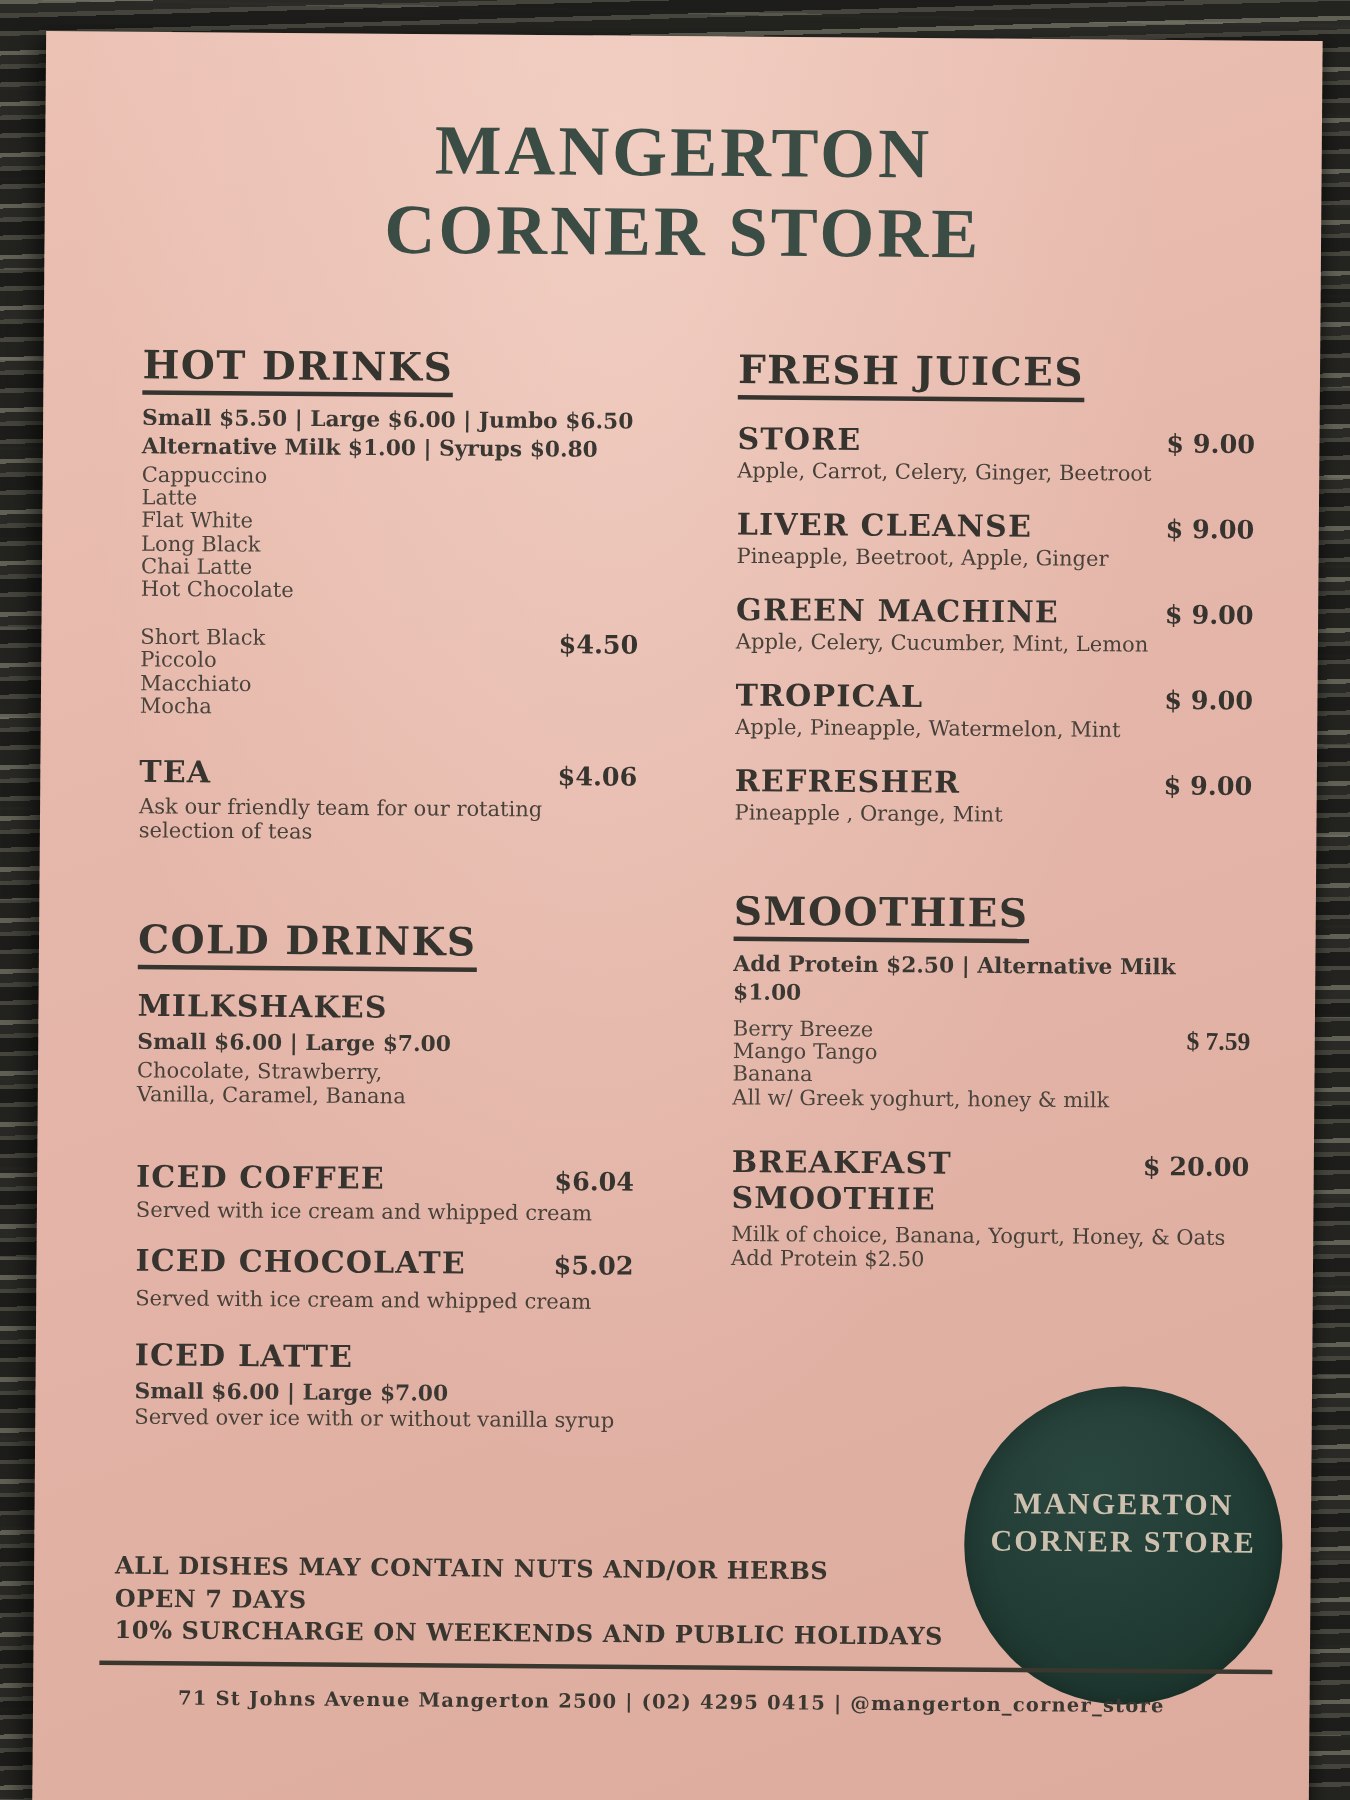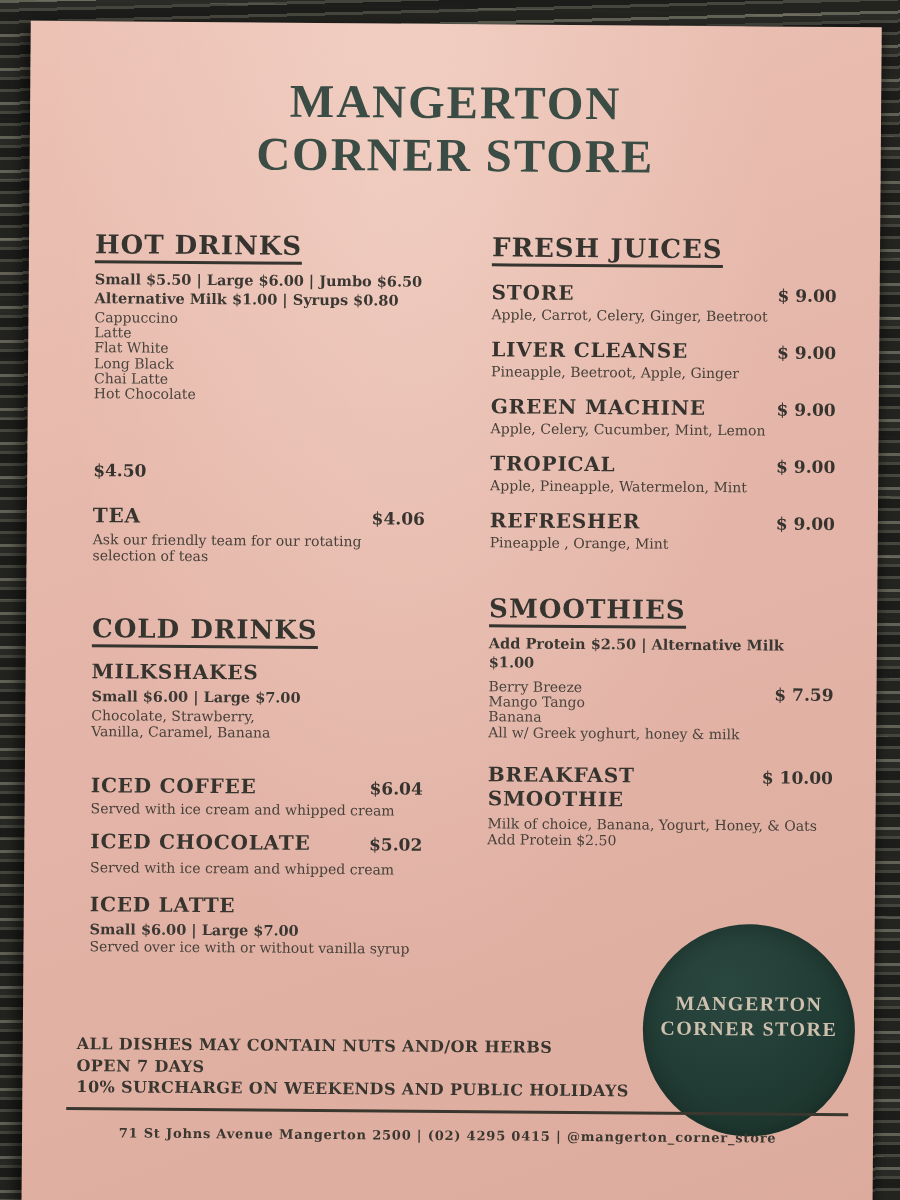--- a/index.html
+++ b/index.html
@@ -84,21 +84,27 @@
     <div class="bline">Small $5.50 | Large $6.00 |  Jumbo  $6.50</div>
     <div class="bline" style="margin-bottom:3px;">Alternative Milk $1.00  |  Syrups $0.80</div>
     <div class="plain">Cappuccino</div>
     <div class="plain">Latte</div>
     <div class="plain">Flat White</div>
     <div class="plain">Long Black</div>
     <div class="plain">Chai Latte</div>
     <div class="plain">Hot Chocolate</div>
     <div class="gap17"></div>
     <div class="irow">
-      <div class="iprice" style="align-self:flex-start;margin-top:42px;">$4.50</div>
+      <div>
+        <div class="plain">Short Black</div>
+        <div class="plain">Piccolo</div>
+        <div class="plain">Macchiato</div>
+        <div class="plain">Mocha</div>
+      </div>
+      <div class="iprice" style="align-self:flex-start;">$4.50</div>
     </div>
     <div class="gap23"></div>
     <div class="irow">
       <span class="iname">TEA</span>
       <span class="iprice">$4.06</span>
     </div>
     <div class="desc" style="margin-top:4px;">Ask our friendly team for our rotating selection of teas</div>
 
     <div class="gap50"></div>
     <div class="mb12"><span class="h2">COLD DRINKS</span></div>
@@ -166,26 +172,26 @@
     <div class="gap28"></div>
     <div class="mb6"><span class="h2">SMOOTHIES</span></div>
     <div class="bline" style="margin-bottom:8px;">Add Protein $2.50  | Alternative Milk $1.00</div>
     <div class="irow">
       <div>
         <div class="plain">Berry Breeze</div>
         <div class="plain">Mango Tango</div>
         <div class="plain">Banana</div>
         <div class="plain">All w/ Greek yoghurt, honey &amp; milk</div>
       </div>
-      <div class="iprice" style="align-self:flex-start;padding-top:3px;">$ 7.59</div>
+      <div class="iprice" style="align-self:flex-start;padding-top:3px;font-family:Liberation Serif, serif;">$ 7.59</div>
     </div>
     <div class="gap22"></div>
     <div class="irow">
       <span class="iname">BREAKFAST SMOOTHIE</span>
-      <span class="iprice">$ 10.00</span>
+      <span class="iprice">$ 20.00</span>
     </div>
     <div class="desc" style="margin-top:5px;">Milk of choice, Banana, Yogurt, Honey, &amp; Oats</div>
     <div class="desc">Add Protein $2.50</div>
   </div>
 
   <div class="logo">
     <div class="logo-text">
       <div>MANGERTON</div>
       <div>CORNER STORE</div>
     </div>

